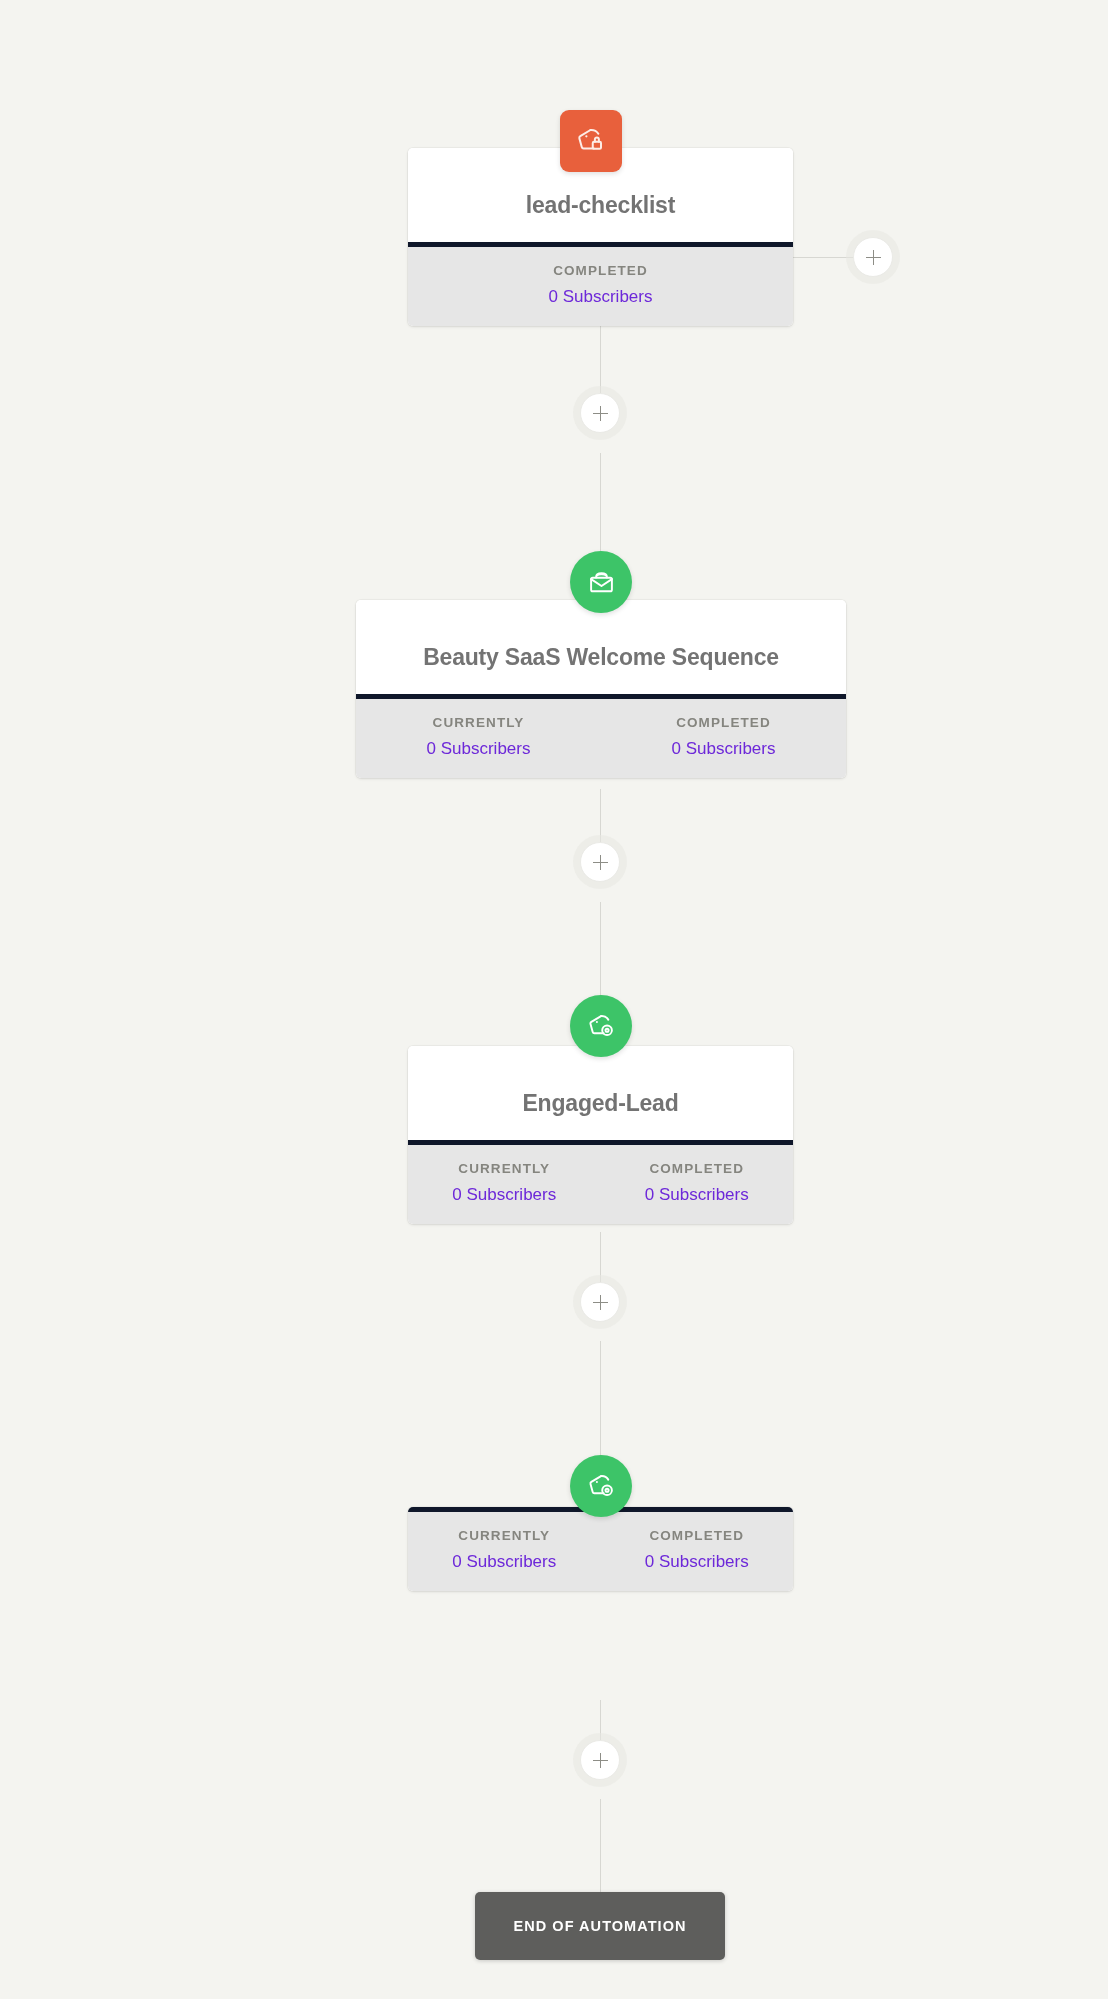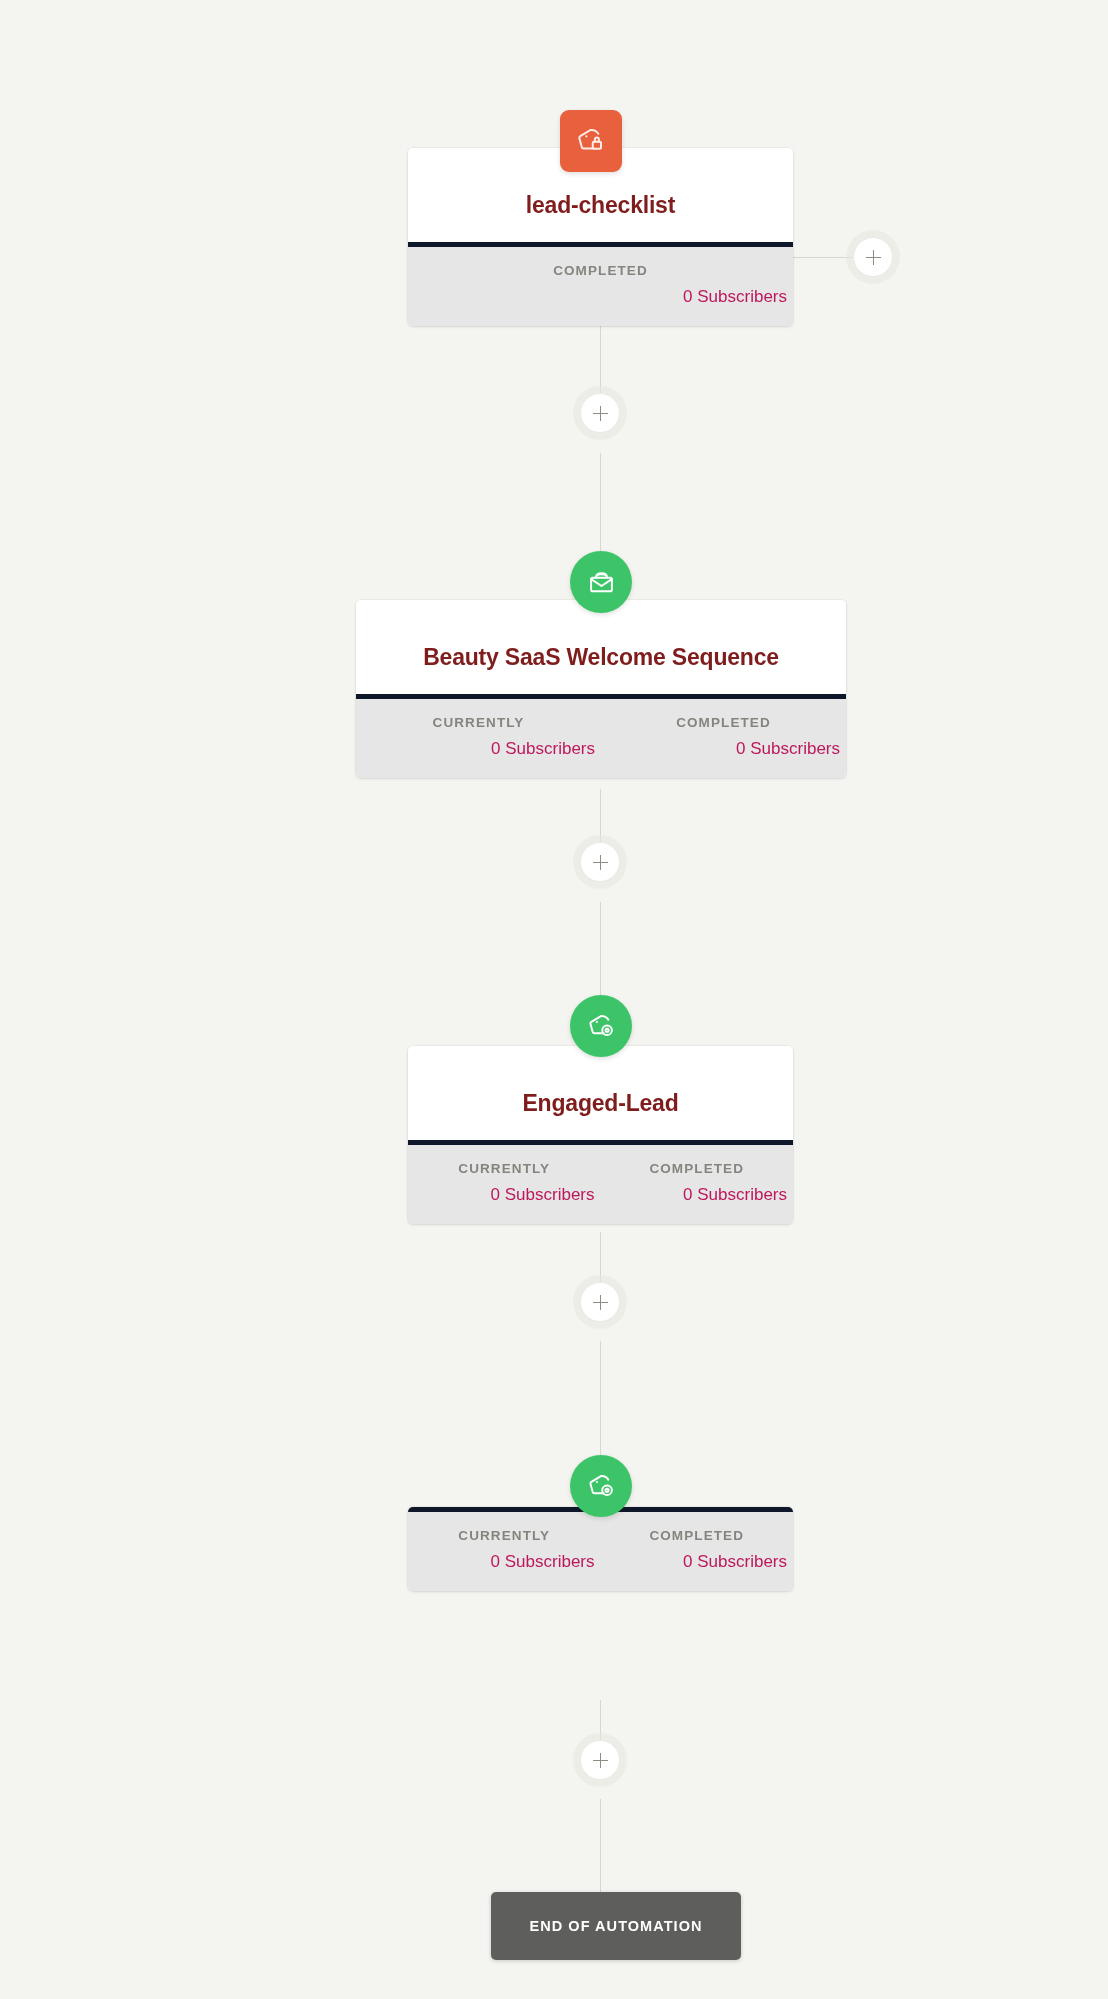--- a/index.html
+++ b/index.html
@@ -72,21 +72,21 @@
     background: #ffffff;
     border-radius: 5px;
     box-shadow: 0 1px 3px rgba(0,0,0,0.10), 0 0 0 1px rgba(0,0,0,0.03);
     overflow: hidden;
     z-index: 4;
   }
 
   .node-title {
     font-size: 23px;
     font-weight: 700;
-    color: #7f1d1d;
+    color: #737373;
     text-align: center;
     letter-spacing: -0.2px;
     padding: 44px 16px 22px 16px;
     background: #fff;
     line-height: 1.2;
   }
 
   .node-stats {
     background: #e6e6e6;
     display: flex;
@@ -101,23 +101,22 @@
   .stat-label {
     font-size: 13.5px;
     font-weight: 700;
     letter-spacing: 1.1px;
     color: #85857f;
     text-transform: uppercase;
     margin-bottom: 9px;
   }
   .stat-value {
     font-size: 17px;
-    color: #be185d;
+    color: #6d28d9;
     font-weight: 400;
-    text-align: right;
   }
 
   
   .node-icon {
     position: absolute;
     width: 62px;
     height: 62px;
     display: flex;
     align-items: center;
     justify-content: center;
@@ -143,21 +142,20 @@
     color: #fff;
     font-size: 14.5px;
     font-weight: 700;
     letter-spacing: 1.05px;
     display: flex;
     align-items: center;
     justify-content: center;
     box-shadow: 0 1px 4px rgba(0,0,0,0.18);
     cursor: pointer;
     z-index: 5;
-    margin-left: 16px;
   }
 </style>
 </head>
 <body>
 
 <div id="canvas">
 
   <div class="vline" style="top:321px; height:93px;"></div>
   <div class="vline" style="top:453px; height:100px;"></div>
 

